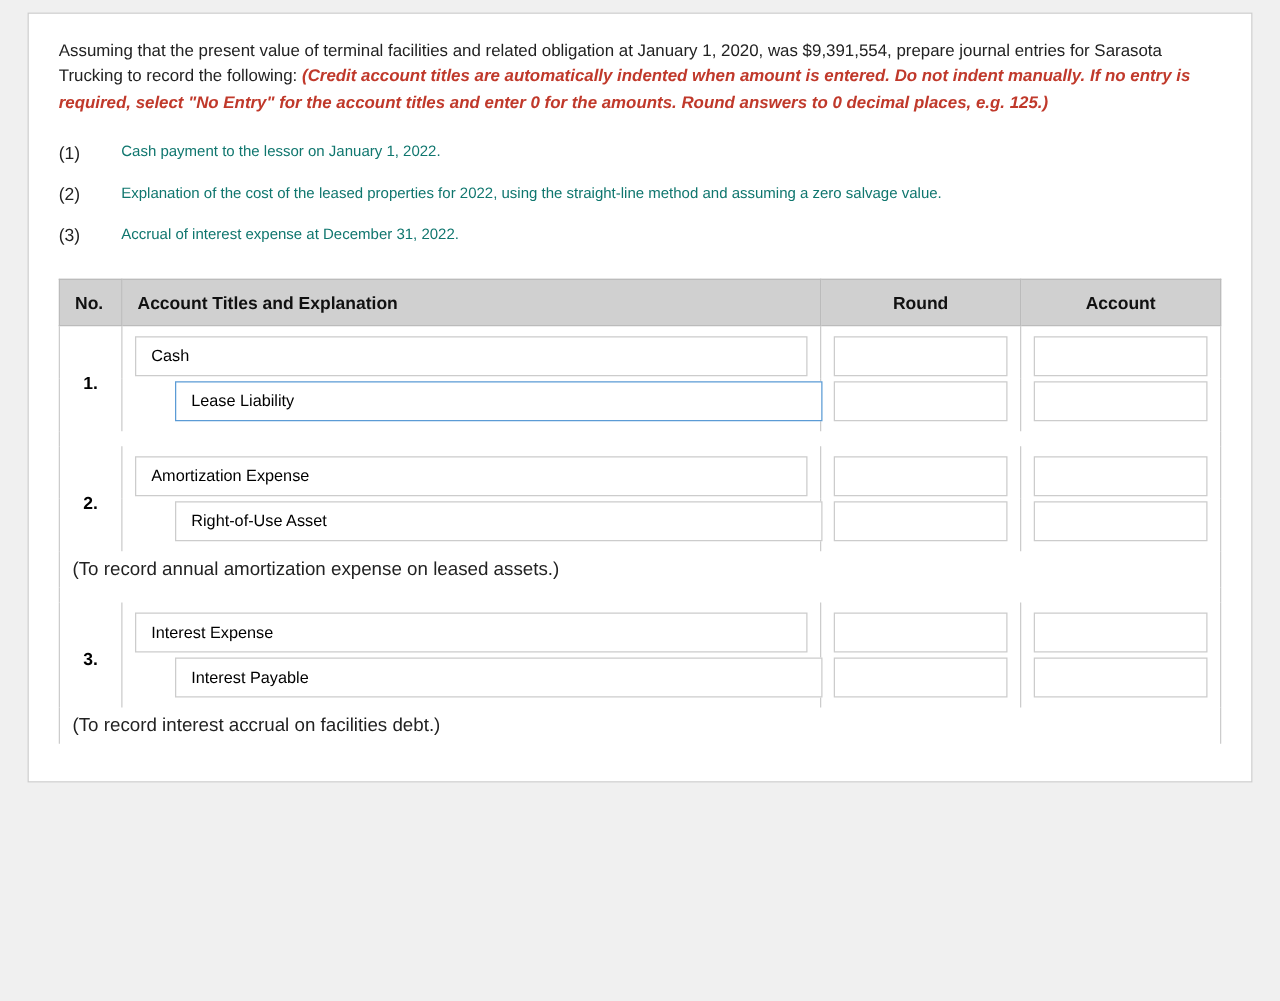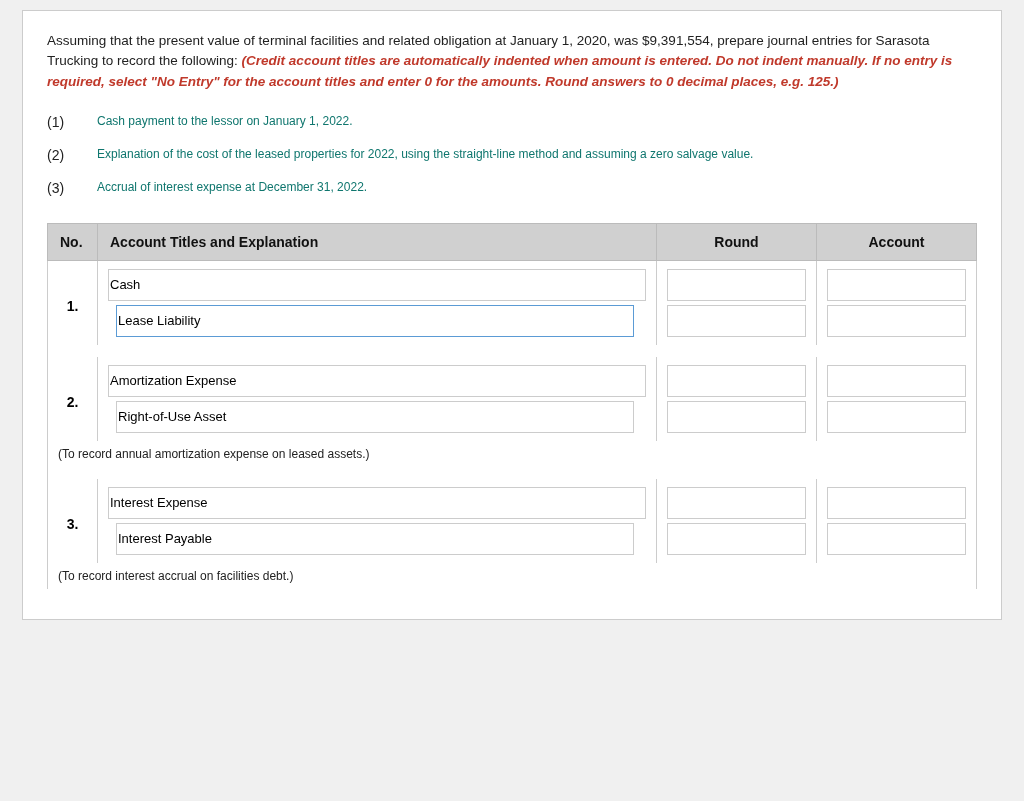--- a/index.html
+++ b/index.html
@@ -107,48 +107,48 @@
     }
 
     .col-debit-cell,
     .col-credit-cell {
       width: 160px;
     }
 
     .input-field {
       width: 100%;
       border: 1px solid #ccc;
-      padding: 6px 1px;
+      padding: 6px 12px;
       font-size: 13px;
       background: #fff;
       outline: none;
       height: 32px;
     }
 
     .input-field.highlighted {
       border: 1.5px solid #5b9bd5;
     }
 
     .note-row td {
       padding: 4px 10px 10px 60px;
-      font-size: 12px;
+      font-size: 15px;
       color: #222;
       font-style: normal;
       border-left: 1px solid #ccc;
       border-right: 1px solid #ccc;
     }
 
     .separator-row td {
       height: 8px;
       border: none;
       background: #fff;
     }
 
     .indented-account .input-field {
-      margin-left: 8px;
+      margin-left: 32px;
       width: calc(100% - 20px);
     }
 
     tbody tr.main-entry-row td {
       padding-top: 8px;
       padding-bottom: 2px;
     }
 
     tbody tr.sub-entry-row td {
       padding-top: 2px;

